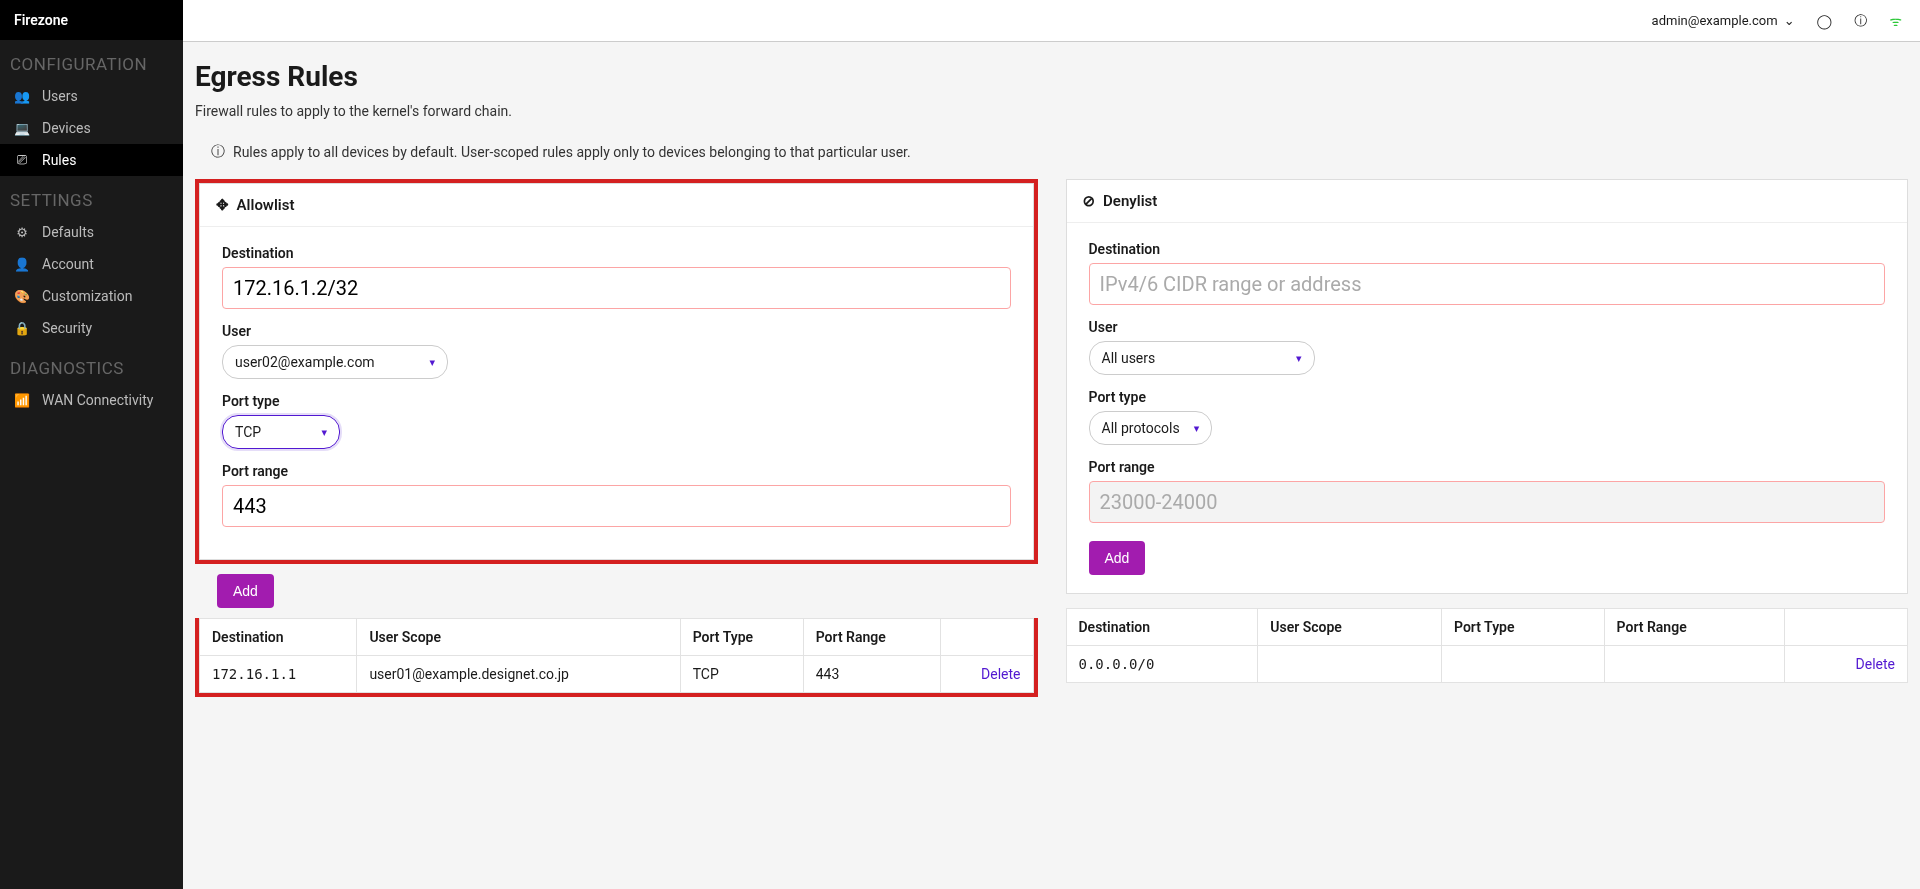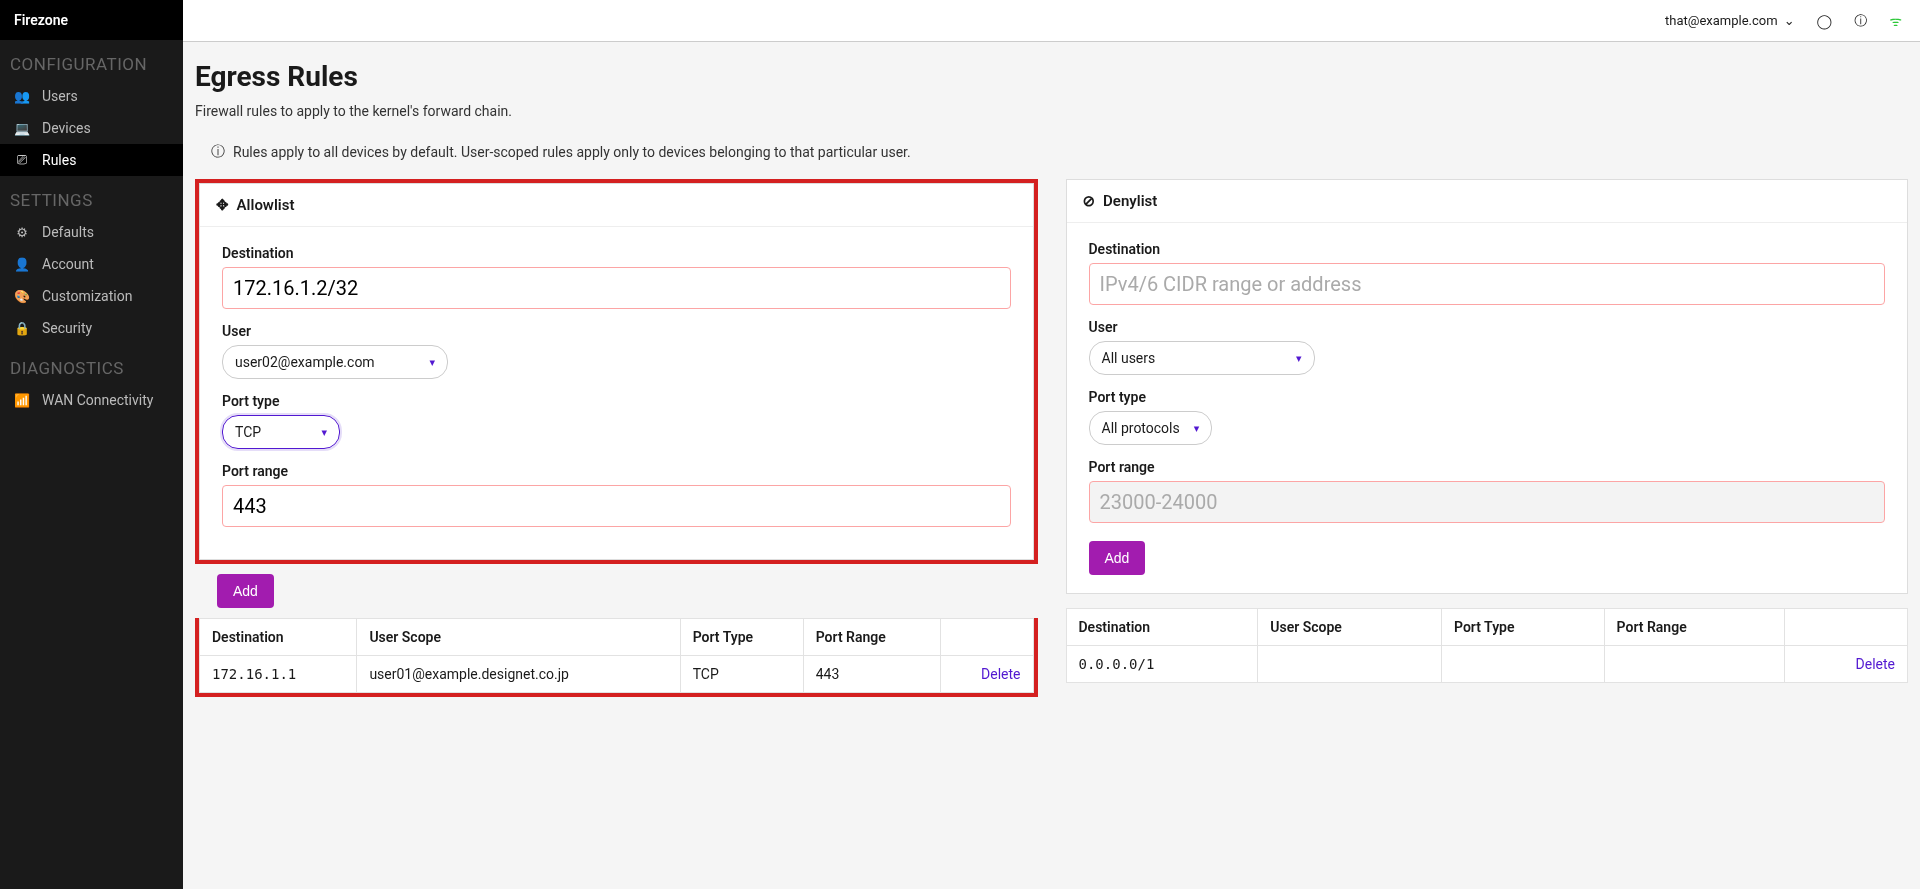--- a/index.html
+++ b/index.html
@@ -85,21 +85,21 @@
         <div class="sidebar-item">
           <span class="icon">📶</span>
           <span>WAN Connectivity</span>
         </div>
       </div>
   </aside>
 
   <div class="main">
     <div class="topbar">
       <div class="user">
-        <span>that@example.com</span>
+        <span>admin@example.com</span>
         <span>⌄</span>
       </div>
       <span class="circle-icon">◯</span>
       <span>ⓘ</span>
       <span class="wifi-icon">ᯤ</span>
     </div>
 
     <div class="content">
       <h1>Egress Rules</h1>
       <p class="subtitle">Firewall rules to apply to the kernel's forward chain.</p>
@@ -208,21 +208,21 @@
                 <tr id="deny-th">
                   <th>Destination</th>
                   <th>User Scope</th>
                   <th>Port Type</th>
                   <th>Port Range</th>
                   <th></th>
                 </tr>
               </thead>
             <tbody id="deny-tb">
                 <tr>
-                  <td class="mono">0.0.0.0/1</td>
+                  <td class="mono">0.0.0.0/0</td>
                   <td></td>
                   <td></td>
                   <td></td>
                   <td>
                     <span class="delete-link">Delete</span>
                   </td>
                 </tr>
               </tbody>
           </table>
         </div>

